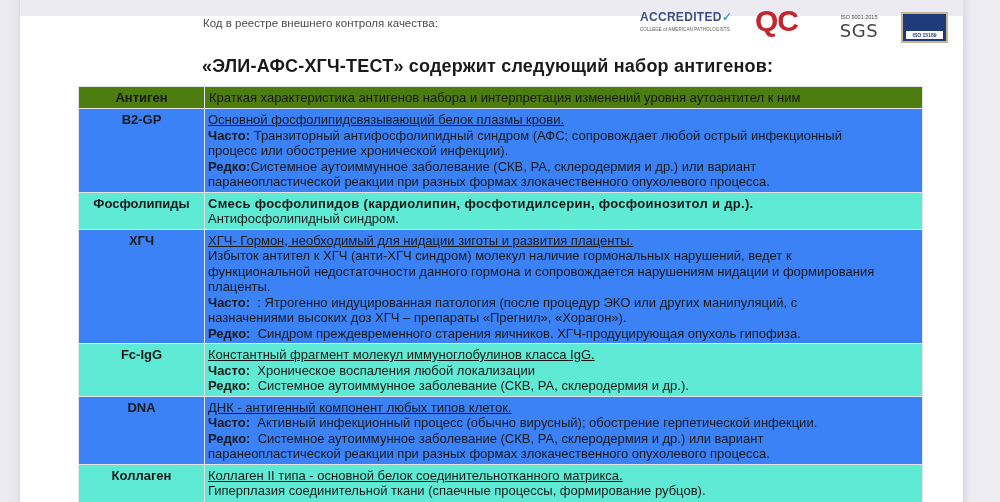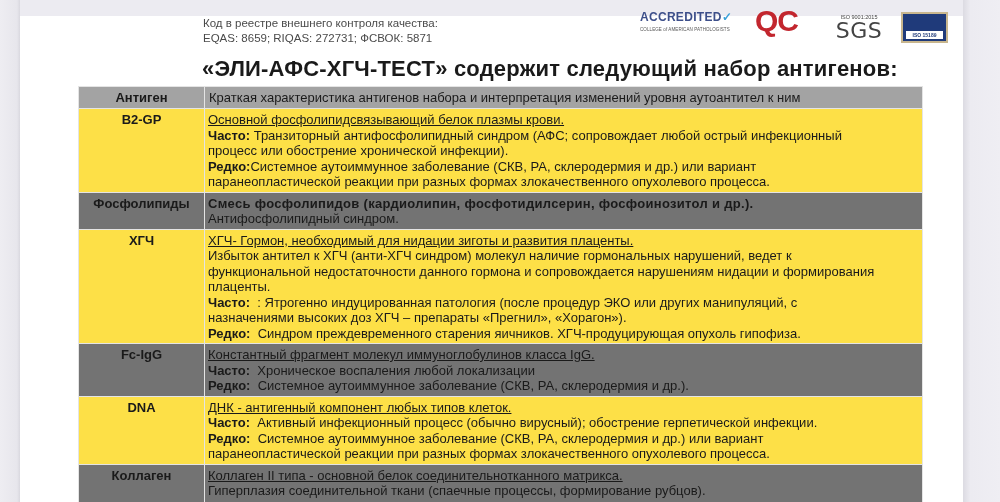--- a/index.html
+++ b/index.html
@@ -11,48 +11,47 @@
 
   .reg { position: absolute; left: 183px; top: 0px; font-size: 11.5px; color: #4a4a4a; line-height: 14.5px; }
   .logos { position: absolute; top: 0; left: 0; width: 798px; height: 30px; }
   .logo-cap { position: absolute; left: 620px; top: -6px; width: 100px; height: 30px; }
   .logo-cap .acc { font-size: 12px; color: #3d4f8a; font-weight: bold; letter-spacing: 0.3px; position: absolute; top: 0; left: 0; }
   .logo-cap .check { position: absolute; left: 82px; top: 0px; color: #3aa0d8; font-size: 12px; font-weight: bold; }
   .logo-cap .sub { font-size: 4.5px; color: #555; position: absolute; top: 17px; left: 0; letter-spacing: 0.1px; white-space: nowrap; }
   .logo-qc { position: absolute; left: 735px; top: -12px; font-size: 30px; font-weight: bold; color: #c2262e; font-family: "Liberation Sans", sans-serif; letter-spacing: -1px; }
   .logo-sgs { position: absolute; left: 814px; top: -2px; width: 50px; text-align: center; color: #444; }
   .logo-sgs .iso { font-size: 5.5px; display: block; line-height: 6px; }
-  .logo-sgs .sgs { font-size: 22px; font-weight: normal; letter-spacing: 0.5px; line-height: 22px; font-family: "DejaVu Sans", sans-serif; }
+  .logo-sgs .sgs { font-size: 18px; font-weight: normal; letter-spacing: 0.5px; line-height: 22px; font-family: "DejaVu Sans", sans-serif; }
   .logo-iso { position: absolute; left: 881px; top: -4px; width: 47px; height: 31px; background: #1f3a7a; border: 2px solid #c8b68e; }
   .logo-iso .lbl { position: absolute; bottom: 2px; left: 3px; right: 3px; height: 8px; background: #fff; color: #1f3a7a; font-size: 5px; font-weight: bold; text-align: center; line-height: 8px; }
 
-  .title { position: absolute; left: 182px; top: 40px; font-size: 22px; font-weight: bold; color: #1a1a1a; letter-spacing: 0.2px; white-space: nowrap; font-family: "Liberation Sans", sans-serif; }
+  .title { position: absolute; left: 182px; top: 40px; font-size: 18px; font-weight: bold; color: #1a1a1a; letter-spacing: 0.2px; white-space: nowrap; font-family: "Liberation Sans", sans-serif; }
 
   table { position: absolute; left: 58px; top: 70px; width: 845px; border-collapse: collapse; font-size: 13px; color: #1a1a1a; }
   td, th { border: 1px solid #e4e4e4; vertical-align: top; line-height: 15.5px; }
-  th { background: #a3a3a3; font-weight: normal; height: 22px; padding: 3px 4px 2px 4px; text-align: left; }
+  th { background: #4d7c0f; font-weight: normal; height: 22px; padding: 3px 4px 2px 4px; text-align: left; }
   th.c1 { text-align: center; font-weight: bold; width: 126px; }
   td.c1 { text-align: center; font-weight: bold; padding: 3px 4px 0 4px; width: 126px; }
   td.c2 { padding: 3px 4px 2px 3px; margin-top: 16px; }
-  tr.g td { background: #fde047; }
-  tr.w td { background: #737373; }
+  tr.g td { background: #3b82f6; }
+  tr.w td { background: #5eead4; }
   .u { text-decoration: underline; }
   .b { font-weight: bold; }
   .line { display: block; white-space: nowrap; }
 </style>
 </head>
 <body>
 
 <div class="strip-left"></div>
 <div class="strip-right"></div>
 
 <div class="page">
   <div class="reg">
     <span class="line">Код в реестре внешнего контроля качества:</span>
-    <span class="line">EQAS: 8659; RIQAS: 272731; ФСВОК: 5871</span>
   </div>
 
   <div class="logos">
     <div class="logo-cap">
       <span class="acc">ACCREDITED</span>
       <span class="check">✓</span>
       <span class="sub">COLLEGE of AMERICAN PATHOLOGISTS</span>
     </div>
     <div class="logo-qc">QC</div>
     <div class="logo-sgs">

